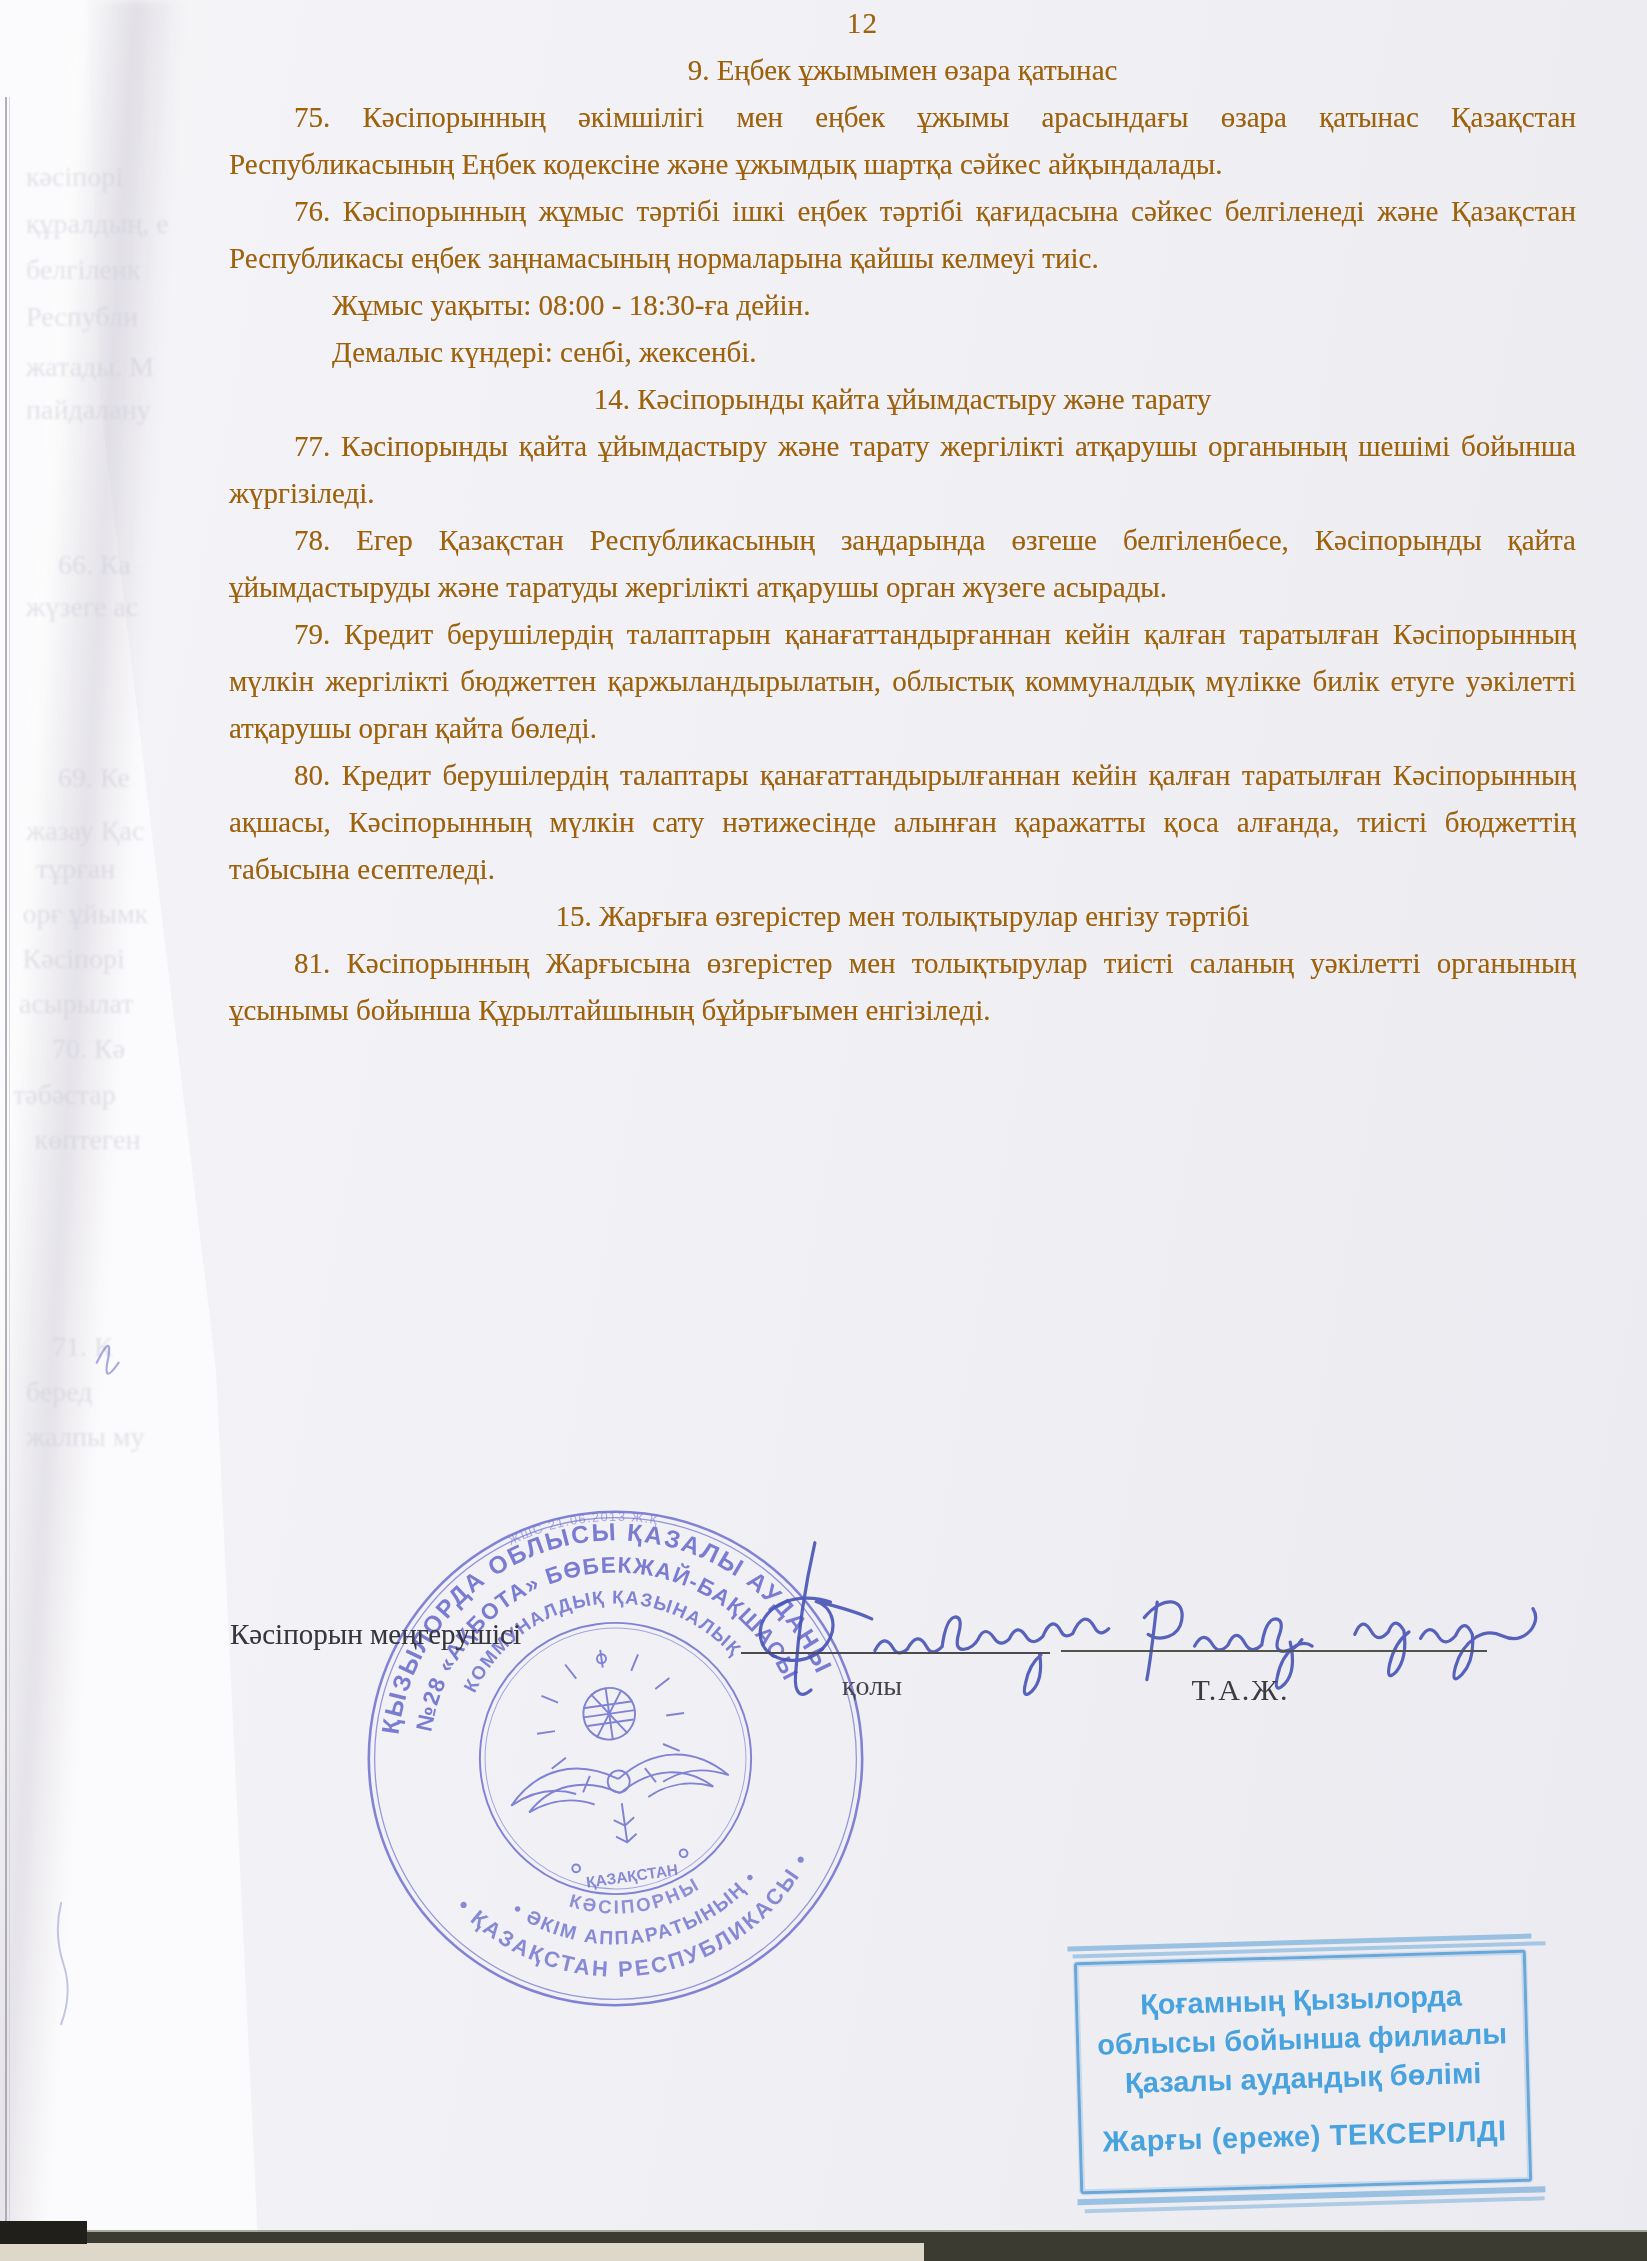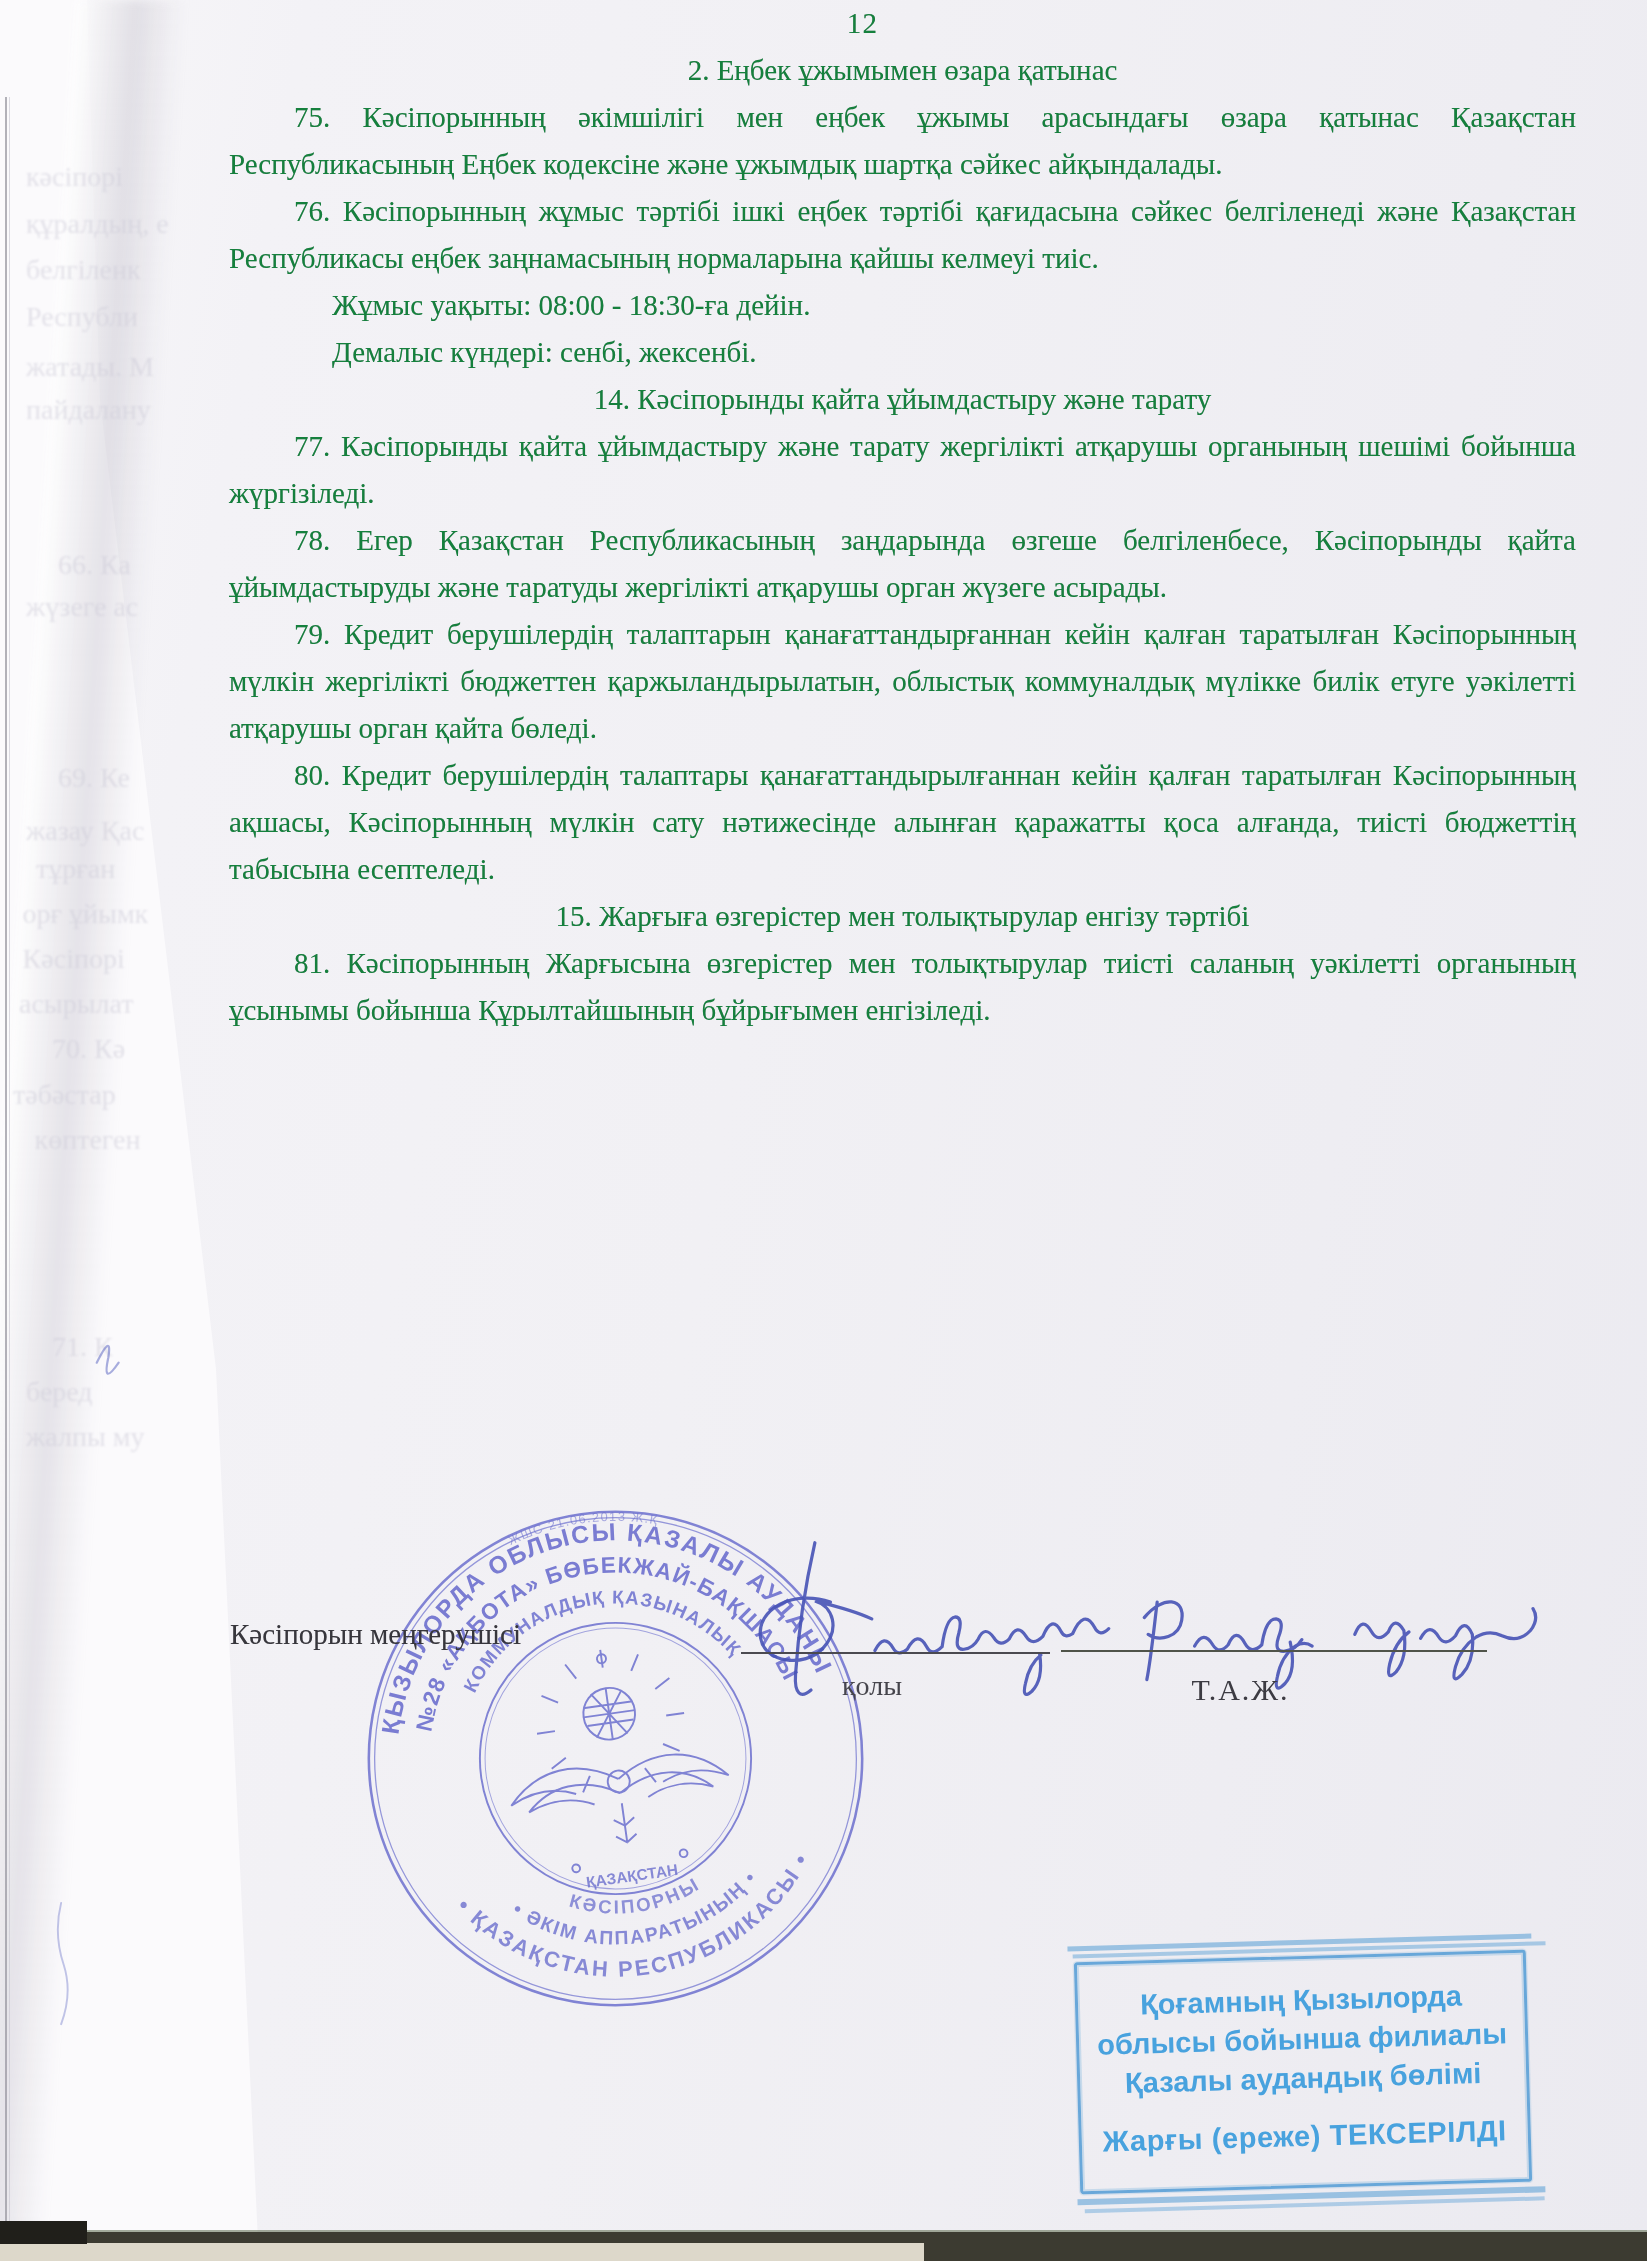--- a/index.html
+++ b/index.html
@@ -30,21 +30,21 @@
   .scan-bottom-greenline{position:absolute;left:0;top:2230px;width:1647px;height:3.2px;background:#5c6b4c;opacity:.55;}
   .scan-bottom-beige{position:absolute;left:0;top:2243px;width:924px;height:18px;background:#ddd8ca;}
   .scan-corner-block{position:absolute;left:0;top:2221px;width:87px;height:23px;background:#201f1a;}
 
   
   .ghost{position:absolute;color:#cfcdd9;font-size:28px;white-space:nowrap;filter:blur(0.8px);opacity:.55;}
 
   
   .doc{
     position:absolute;left:229px;top:0;width:1347px;
-    color:#15803d;font-size:29px;line-height:47px;
+    color:#a16207;font-size:29px;line-height:47px;
     text-shadow:0 0 0.6px rgba(55,54,60,.35);
   }
   .doc p{margin:0;}
   .p-num{margin-top:68px;text-align:center;text-indent:-80px;letter-spacing:1.3px;}
   .p-head{text-align:center;}
   .p-h13{margin-top:20.7px;}
   .p-body{text-align:justify;text-indent:65px;}
   .p-75{margin-top:45px;}
   .p-line{text-indent:103px;}
   .p-h14{margin-top:37px;}
@@ -106,21 +106,21 @@
   <span class="ghost" style="left:52px;top:1033px;">70. Кә</span>
   <span class="ghost" style="left:13px;top:1079px;">тәбәстар</span>
   <span class="ghost" style="left:22.6px;top:1124px;margin-left:12px;">көптеген</span>
   <span class="ghost" style="left:52px;top:1331px;">71. К</span>
   <span class="ghost" style="left:26px;top:1376px;">беред</span>
   <span class="ghost" style="left:26px;top:1421px;">жалпы му</span>
 </div>
 
 <div class="doc">
   <p class="p-num">12</p>
-  <p class="p-head p-h13">2. Еңбек ұжымымен өзара қатынас</p>
+  <p class="p-head p-h13">9. Еңбек ұжымымен өзара қатынас</p>
   <p class="p-body p-75">75. Кәсіпорынның әкімшілігі мен еңбек ұжымы арасындағы өзара қатынас Қазақстан Республикасының Еңбек кодексіне және ұжымдық шартқа сәйкес айқындалады.</p>
   <p class="p-body">76. Кәсіпорынның жұмыс тәртібі ішкі еңбек тәртібі қағидасына сәйкес белгіленеді және Қазақстан Республикасы еңбек заңнамасының нормаларына қайшы келмеуі тиіс.</p>
   <p class="p-line">Жұмыс уақыты: 08:00 - 18:30-ға дейін.</p>
   <p class="p-line">Демалыс күндері: сенбі, жексенбі.</p>
   <p class="p-head p-h14">14. Кәсіпорынды қайта ұйымдастыру және тарату</p>
   <p class="p-body p-77">77. Кәсіпорынды қайта ұйымдастыру және тарату жергілікті атқарушы органының шешімі бойынша жүргізіледі.</p>
   <p class="p-body">78. Егер Қазақстан Республикасының заңдарында өзгеше белгіленбесе, Кәсіпорынды қайта  ұйымдастыруды және таратуды жергілікті атқарушы орган жүзеге асырады.</p>
   <p class="p-body">79. Кредит берушілердің талаптарын қанағаттандырғаннан кейін қалған таратылған Кәсіпорынның мүлкін жергілікті бюджеттен қаржыландырылатын, облыстық коммуналдық мүлікке билік етуге уәкілетті атқарушы орган қайта бөледі.</p>
   <p class="p-body">80. Кредит берушілердің талаптары қанағаттандырылғаннан кейін қалған таратылған Кәсіпорынның ақшасы, Кәсіпорынның мүлкін сату нәтижесінде алынған қаражатты қоса алғанда, тиісті бюджеттің табысына есептеледі.</p>
   <p class="p-head p-h15">15. Жарғыға өзгерістер мен толықтырулар енгізу тәртібі</p>

